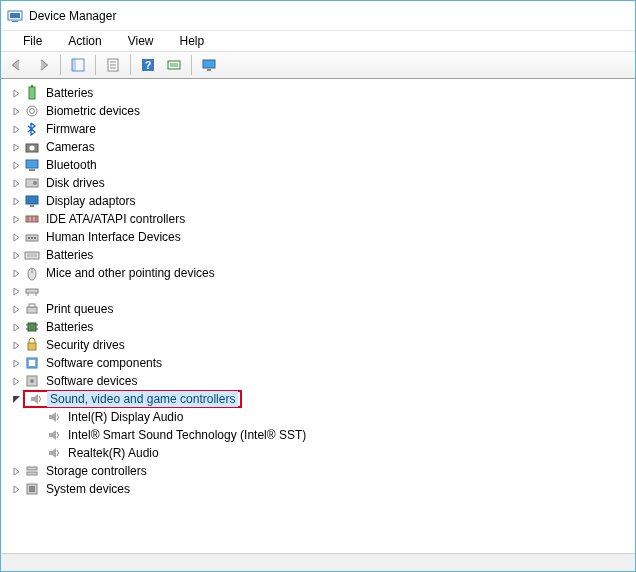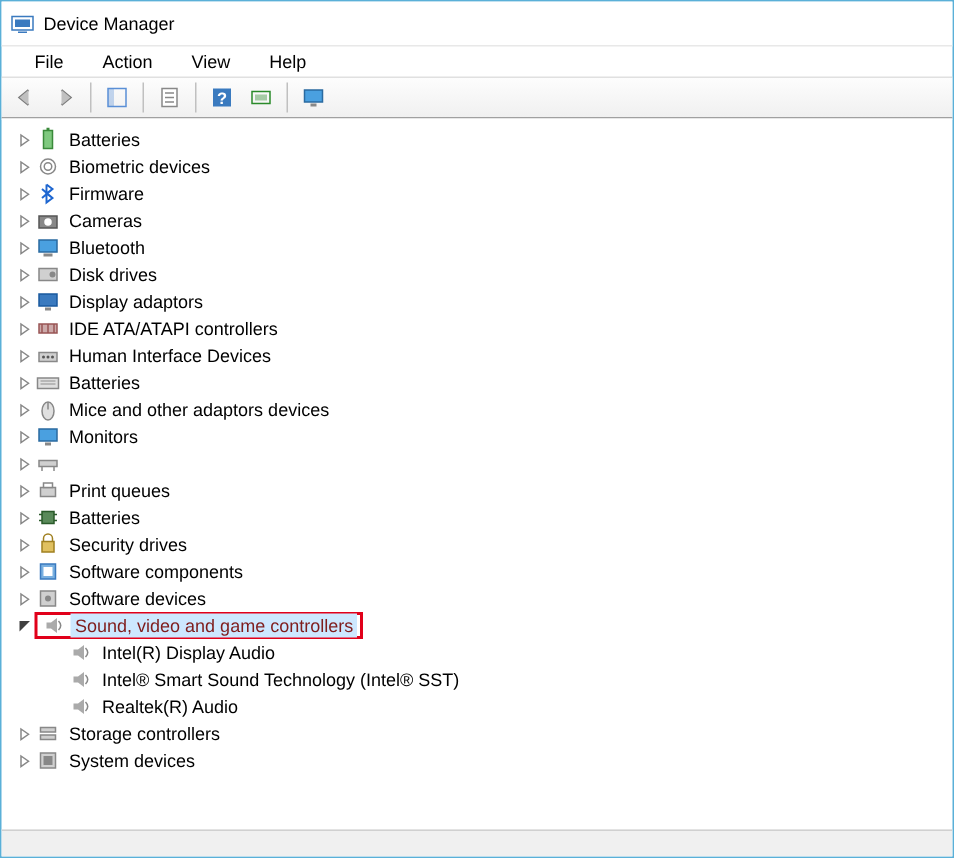--- a/index.html
+++ b/index.html
@@ -53,21 +53,21 @@
   color: #6a6a6a; font-size: 10px; cursor: default; flex: none;
 }
 .chevron.exp { color: #404040; }
 .dev-icon {
   width: 16px; height: 16px; margin: 0 3px 0 1px; flex: none;
   display: inline-flex; align-items: center; justify-content: center;
 }
 .label { padding: 1px 3px; }
 .selected {
   background: #cde8ff;
-  color: #7f1d1d;
+  color: #0c4a6e;
 }
 .highlight-box {
   border: 2px solid #e1001a;
   padding: 0 2px;
   display: inline-flex; align-items: center; height: 18px;
 }
 .statusbar {
   height: 18px; border-top: 1px solid #d0d0d0; background: #f0f0f0;
 }
 svg { display: block; }
@@ -316,37 +316,21 @@
             <svg width="9" height="9">
               <path d="M2 1 L7 4.5 L2 8 Z" fill="none" stroke="#888"></path>
             </svg>
           </span>
           <span class="dev-icon">
             <svg width="16" height="16">
               <ellipse cx="8" cy="9" rx="4" ry="6" fill="#e0e0e0" stroke="#888"></ellipse>
               <line x1="8" y1="3" x2="8" y2="8" stroke="#888"></line>
             </svg>
           </span>
-          <span class="label">Mice and other adaptors devices</span>
-        </div>
-      </li>
-      <li>
-        <div class="row">
-          <span class="chevron">
-            <svg width="9" height="9">
-              <path d="M2 1 L7 4.5 L2 8 Z" fill="none" stroke="#888"></path>
-            </svg>
-          </span>
-          <span class="dev-icon">
-            <svg width="16" height="16">
-              <rect x="2" y="3" width="12" height="8" fill="#4aa0e0" stroke="#2a6aa0"></rect>
-              <rect x="6" y="12" width="4" height="2" fill="#888"></rect>
-            </svg>
-          </span>
-          <span class="label">Monitors</span>
+          <span class="label">Mice and other pointing devices</span>
         </div>
       </li>
       <li>
         <div class="row">
           <span class="chevron">
             <svg width="9" height="9">
               <path d="M2 1 L7 4.5 L2 8 Z" fill="none" stroke="#888"></path>
             </svg>
           </span>
           <span class="dev-icon">

